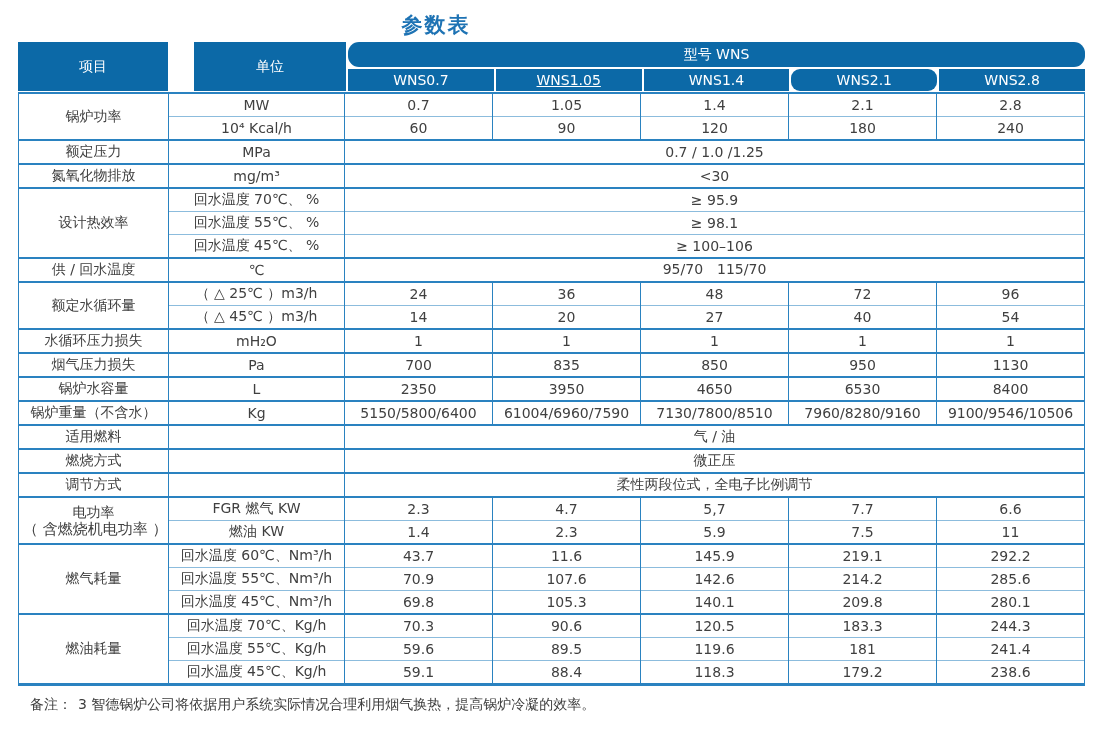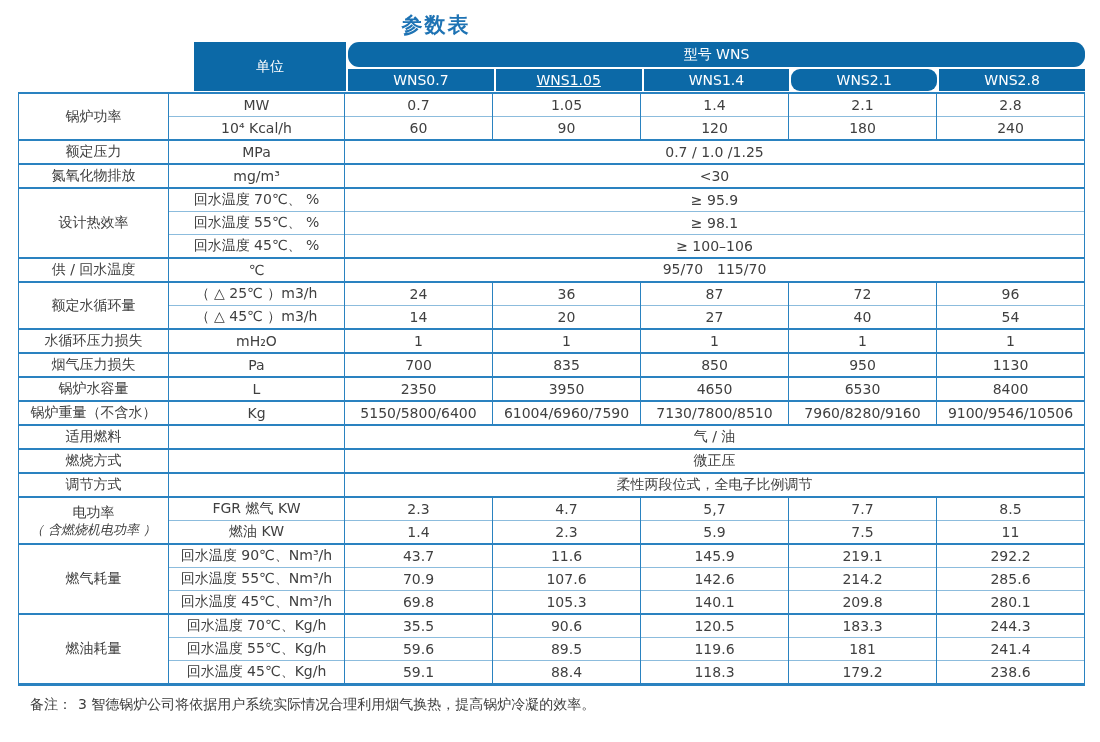--- a/index.html
+++ b/index.html
@@ -39,36 +39,37 @@
   table.params{border:1px solid #2a82c0;border-top:2px solid #2a82c0;border-bottom:3px solid #2a82c0;}
   table.params td{
     height:22px;padding:0 4px;text-align:center;vertical-align:middle;
     font-size:14px;color:#404040;
     border-left:1px solid #2a82c0;border-right:1px solid #2a82c0;
     border-top:1px solid #8cbcdd;
     overflow:hidden;white-space:nowrap;
   }
   table.params tr.gs td{border-top:2px solid #2a82c0;}
   td.lbl{font-size:14px;}
-  td.lbl .l2{font-size:13px;line-height:15px;font-style:italic;}
+  td.lbl .l2{font-size:15px;line-height:15px;}
   col.c-item{width:150px;}
   col.c-unit{width:176px;}
   
   .notes{
     display:flex;margin:7px 0 0 30px;font-size:14px;color:#3d3d3d;line-height:22px;
   }
   .notes .note-label{flex:0 0 auto;}
   .notes .note-items{margin-left:6px;}
 </style>
 </head>
 <body>
 
 <div class="page-title">参数表</div>
 
 <div class="hdr">
+  <div class="hdr-cell hc-item">项目</div>
   <div class="hdr-cell hc-unit">单位</div>
   <div class="hdr-cell hc-group">型号 WNS</div>
   <div class="hdr-cell hc-m0">WNS0.7</div>
   <div class="hdr-cell hc-m1">WNS1.05</div>
   <div class="hdr-cell hc-m2">WNS1.4</div>
   <div class="hdr-cell hc-m3">WNS2.1</div>
   <div class="hdr-cell hc-m4">WNS2.8</div>
 </div>
 
 <table class="params">
@@ -125,21 +126,21 @@
     <tr class="gs">
       <td class="lbl">供 / 回水温度</td>
       <td>℃</td>
       <td colspan="5">95/70　115/70</td>
     </tr>
     <tr class="gs">
       <td class="lbl" rowspan="2">额定水循环量</td>
       <td>（ △ 25℃ ）m3/h</td>
       <td>24</td>
       <td>36</td>
-      <td>87</td>
+      <td>48</td>
       <td>72</td>
       <td>96</td>
     </tr>
     <tr>
       <td>（ △ 45℃ ）m3/h</td>
       <td>14</td>
       <td>20</td>
       <td>27</td>
       <td>40</td>
       <td>54</td>
@@ -198,33 +199,33 @@
     <tr class="gs">
       <td class="lbl" rowspan="2">
         <div>电功率</div>
         <div class="l2">（ 含燃烧机电功率 ）</div>
       </td>
       <td>FGR 燃气 KW</td>
       <td>2.3</td>
       <td>4.7</td>
       <td>5,7</td>
       <td>7.7</td>
-      <td>8.5</td>
+      <td>6.6</td>
     </tr>
     <tr>
       <td>燃油 KW</td>
       <td>1.4</td>
       <td>2.3</td>
       <td>5.9</td>
       <td>7.5</td>
       <td>11</td>
     </tr>
     <tr class="gs">
       <td class="lbl" rowspan="3">燃气耗量</td>
-      <td>回水温度 90℃、Nm³/h</td>
+      <td>回水温度 60℃、Nm³/h</td>
       <td>43.7</td>
       <td>11.6</td>
       <td>145.9</td>
       <td>219.1</td>
       <td>292.2</td>
     </tr>
     <tr>
       <td>回水温度 55℃、Nm³/h</td>
       <td>70.9</td>
       <td>107.6</td>
@@ -236,21 +237,21 @@
       <td>回水温度 45℃、Nm³/h</td>
       <td>69.8</td>
       <td>105.3</td>
       <td>140.1</td>
       <td>209.8</td>
       <td>280.1</td>
     </tr>
     <tr class="gs">
       <td class="lbl" rowspan="3">燃油耗量</td>
       <td>回水温度 70℃、Kg/h</td>
-      <td>35.5</td>
+      <td>70.3</td>
       <td>90.6</td>
       <td>120.5</td>
       <td>183.3</td>
       <td>244.3</td>
     </tr>
     <tr>
       <td>回水温度 55℃、Kg/h</td>
       <td>59.6</td>
       <td>89.5</td>
       <td>119.6</td>

